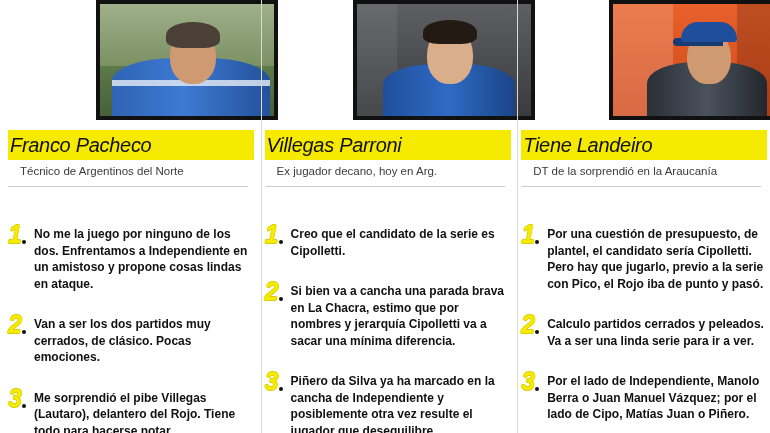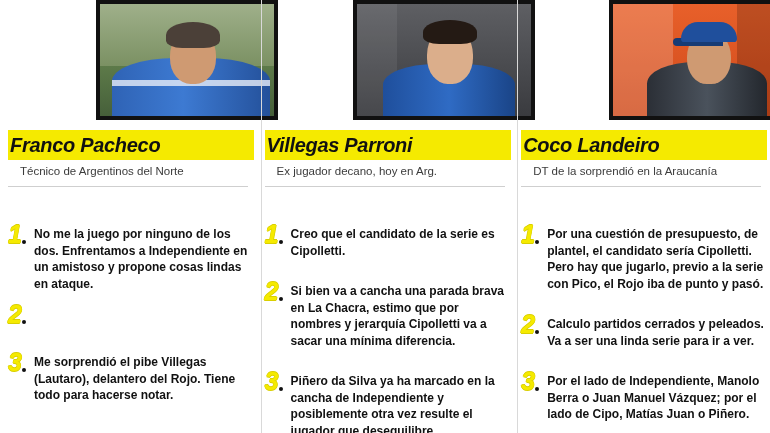--- a/index.html
+++ b/index.html
@@ -133,21 +133,21 @@
     height: 30px;
     background: #f5ea00;
     box-sizing: border-box;
   }
   .col1 .name-bar { left: 8px; width: 246px; }
   .name-text {
     position: absolute;
     left: 10px;
     top: 132px;
     font-size: 20px;
-    font-weight: bold;
+    font-weight: normal;
     font-style: italic;
     color: #111111;
     letter-spacing: -0.3px;
     line-height: 26px;
   }
   .role-text {
     position: absolute;
     left: 20px;
     top: 164px;
     font-size: 11.5px;
@@ -228,20 +228,21 @@
       <div class="rule"></div>
       <div class="items">
         <div class="item">
           <span class="num">1</span>
           <span class="num-dot"></span>
           <div class="itext">No me la juego por ninguno de los dos. Enfrentamos a Independiente en un amistoso y propone cosas lindas en ataque.</div>
         </div>
         <div class="item">
           <span class="num">2</span>
           <span class="num-dot"></span>
+          <div class="itext">Van a ser los dos partidos muy cerrados, de clásico. Pocas emociones.</div>
         </div>
         <div class="item">
           <span class="num">3</span>
           <span class="num-dot"></span>
           <div class="itext">Me sorprendió el pibe Villegas (Lautaro), delantero del Rojo. Tiene todo para hacerse notar.</div>
         </div>
       </div>
     </div>
   </div>
 
@@ -289,21 +290,21 @@
           <div class="blur"></div>
           <div class="blur2"></div>
           <div class="body"></div>
           <div class="neck"></div>
           <div class="head"></div>
           <div class="visor"></div>
           <div class="cap"></div>
         </div>
       </div>
       <div class="name-bar"></div>
-      <div class="name-text">Coco Landeiro</div>
+      <div class="name-text">Tiene Landeiro</div>
       <div class="role-text">DT de la sorprendió en la Araucanía</div>
       <div class="rule"></div>
       <div class="items">
         <div class="item">
           <span class="num">1</span>
           <span class="num-dot"></span>
           <div class="itext">Por una cuestión de presupuesto, de plantel, el candidato sería Cipolletti. Pero hay que jugarlo, previo a la serie con Pico, el Rojo iba de punto y pasó.</div>
         </div>
         <div class="item">
           <span class="num">2</span>

